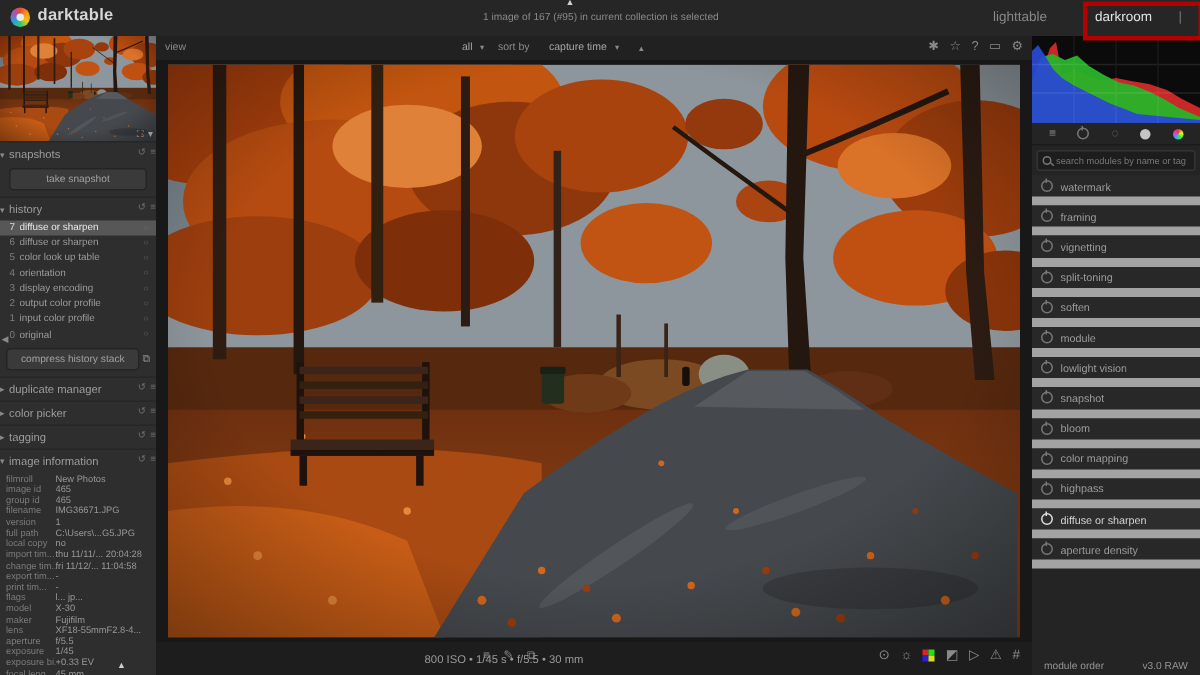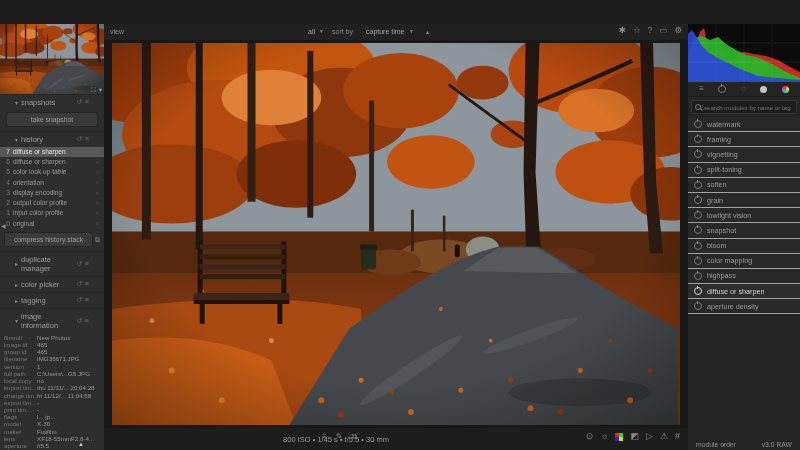--- a/index.html
+++ b/index.html
@@ -22,21 +22,21 @@
   .toolbar2 .tlab{position:absolute;top:4px;}
   .t-icons{position:absolute;right:6px;top:2px;display:flex;gap:7px;}
   .t-icons .icon{font-size:8.5px;}
   
   .leftpanel{position:absolute;left:0;top:24px;width:104px;height:426px;background:#2e2e2e;overflow:hidden;}
   .nav{position:relative;width:104px;height:70px;background:#1a1a1a;}
   .nav svg{display:block;width:104px;height:70px;}
   .nav-icons{position:absolute;right:2px;bottom:1px;display:flex;gap:3px;}
   .nav-icons .icon{font-size:6.5px;color:#9a9a9a;}
   .sec{border-top:1px solid #262626;}
-  .sec-h{display:flex;align-items:center;gap:3px;padding:3px 15px;font-size:7.5px;color:#9c9c9c;}
+  .sec-h{display:flex;align-items:center;gap:3px;padding:3px 0;font-size:7.5px;color:#9c9c9c;}
   .sec-h .caret{font-size:6px;color:#8a8a8a;}
   .sec-h .lbl{flex:1;}
   .sec-h .icon{font-size:6.5px;color:#6f6f6f;}
   .btn{display:block;margin:2px 6px 4px;padding:3px 0;text-align:center;background:#3a3a3a;border:1px solid #242424;border-radius:3px;font-size:6.8px;color:#a0a0a0;}
   .hist-row{display:flex;align-items:center;gap:3px;padding:1px 5px;font-size:6.6px;color:#9a9a9a;line-height:1.25;}
   .hist-row .num{width:5px;text-align:right;color:#7e7e7e;}
   .hist-row .hl{flex:1;white-space:nowrap;overflow:hidden;}
   .hist-row .circ{font-size:5.5px;color:#6f6f6f;}
   .hist-row.selected{background:#575757;color:#e8e8e8;}
   .hist-row.selected .num{color:#dcdcdc;}
@@ -58,21 +58,21 @@
   .bb-right .icon{font-size:9px;}
   
   .rightpanel{position:absolute;left:688px;top:24px;width:112px;height:426px;background:#242424;}
   .histo{display:block;width:112px;height:58px;background:#0b0b0b;}
   .groups{height:14px;display:flex;align-items:center;justify-content:space-around;padding:0 4px;border-bottom:1px solid #1b1b1b;}
   .search-wrap{display:flex;align-items:center;gap:3px;margin:3px 3px;height:12px;background:#1d1d1d;border:1px solid #343434;border-radius:2px;padding:0 3px;}
   .search-wrap input{flex:1;background:transparent;border:none;outline:none;font-size:6.2px;color:#aaa;font-family:"Liberation Sans",sans-serif;padding:0;}
   .search-wrap input::placeholder{color:#767676;}
   .mag{width:4px;height:4px;border:1px solid #777;border-radius:50%;position:relative;flex:none;}
   .mag::after{content:'';position:absolute;width:3px;height:1px;background:#777;transform:rotate(45deg);right:-3px;bottom:-1px;}
-  .mod-row{display:flex;align-items:center;gap:5px;height:14.2px;padding:0 6px;font-size:7.2px;color:#9b9b9b;border-bottom:1px solid #a3a3a3;background:#282828;}
+  .mod-row{display:flex;align-items:center;gap:5px;height:14.2px;padding:0 6px;font-size:7.2px;color:#9b9b9b;border-bottom:6px solid #a3a3a3;background:#282828;}
   .mod-row .ml{white-space:nowrap;overflow:hidden;}
   .mod-row.active{background:#2d2d2d;}
   .mod-row.active .ml{color:#d2d2d2;}
   .power{display:inline-block;width:6px;height:6px;border:1px solid #777;border-radius:50%;position:relative;flex:none;}
   .power::after{content:'';position:absolute;left:2px;top:-2px;width:1px;height:3px;background:#777;}
   .mod-row.active .power{border-color:#ddd;}
   .mod-row.active .power::after{background:#ddd;}
   .rp-footer{position:absolute;left:0;bottom:2px;width:112px;display:flex;justify-content:space-between;padding:0 8px;box-sizing:border-box;font-size:6.8px;color:#949494;}
   
   .wcircle{width:7px;height:7px;background:#c4c4c4;border-radius:50%;display:inline-block;}
@@ -187,20 +187,30 @@
 
         <rect x="250" y="206" width="15" height="22" rx="2" fill="#242e1f"></rect>
         <rect x="249" y="203" width="17" height="5" rx="1" fill="#182115"></rect>
 
         <rect x="344" y="203" width="5" height="13" rx="2" fill="#15100c"></rect>
         <rect width="570" height="385" fill="url(#vig)"></rect>
       </symbol>
     </defs>
   </svg>
 
+  <div class="topbar">
+    <div class="logo"></div>
+    <div class="appname">darktable</div>
+    <div class="selstatus">1 image of 167 (#95) in current collection is selected</div>
+    <div class="view-lt">lighttable</div>
+    <div class="view-dr">darkroom</div>
+    <div class="view-sep">|</div>
+    <div class="redbox"></div>
+    <span class="tri" style="left:377px;top:-1px;">▲</span>
+  </div>
 
   <div class="toolbar2">
     <span class="tlab" style="left:6px;">view</span>
     <span class="tlab" style="left:204px;color:#a5a5a5;">all</span>
     <span class="tlab" style="left:216px;font-size:5.5px;">▾</span>
     <span class="tlab" style="left:228px;">sort by</span>
     <span class="tlab" style="left:262px;color:#a5a5a5;">capture time</span>
     <span class="tlab" style="left:306px;font-size:5.5px;">▾</span>
     <span class="tlab" style="left:322px;font-size:6px;">▴</span>
     <div class="t-icons">
@@ -477,21 +487,21 @@
         <div class="mod-row">
           <span class="power"></span>
           <span class="ml">split-toning</span>
         </div>
         <div class="mod-row">
           <span class="power"></span>
           <span class="ml">soften</span>
         </div>
         <div class="mod-row">
           <span class="power"></span>
-          <span class="ml">grain</span>
+          <span class="ml">module</span>
         </div>
         <div class="mod-row">
           <span class="power"></span>
           <span class="ml">lowlight vision</span>
         </div>
         <div class="mod-row">
           <span class="power"></span>
           <span class="ml">snapshot</span>
         </div>
         <div class="mod-row">

